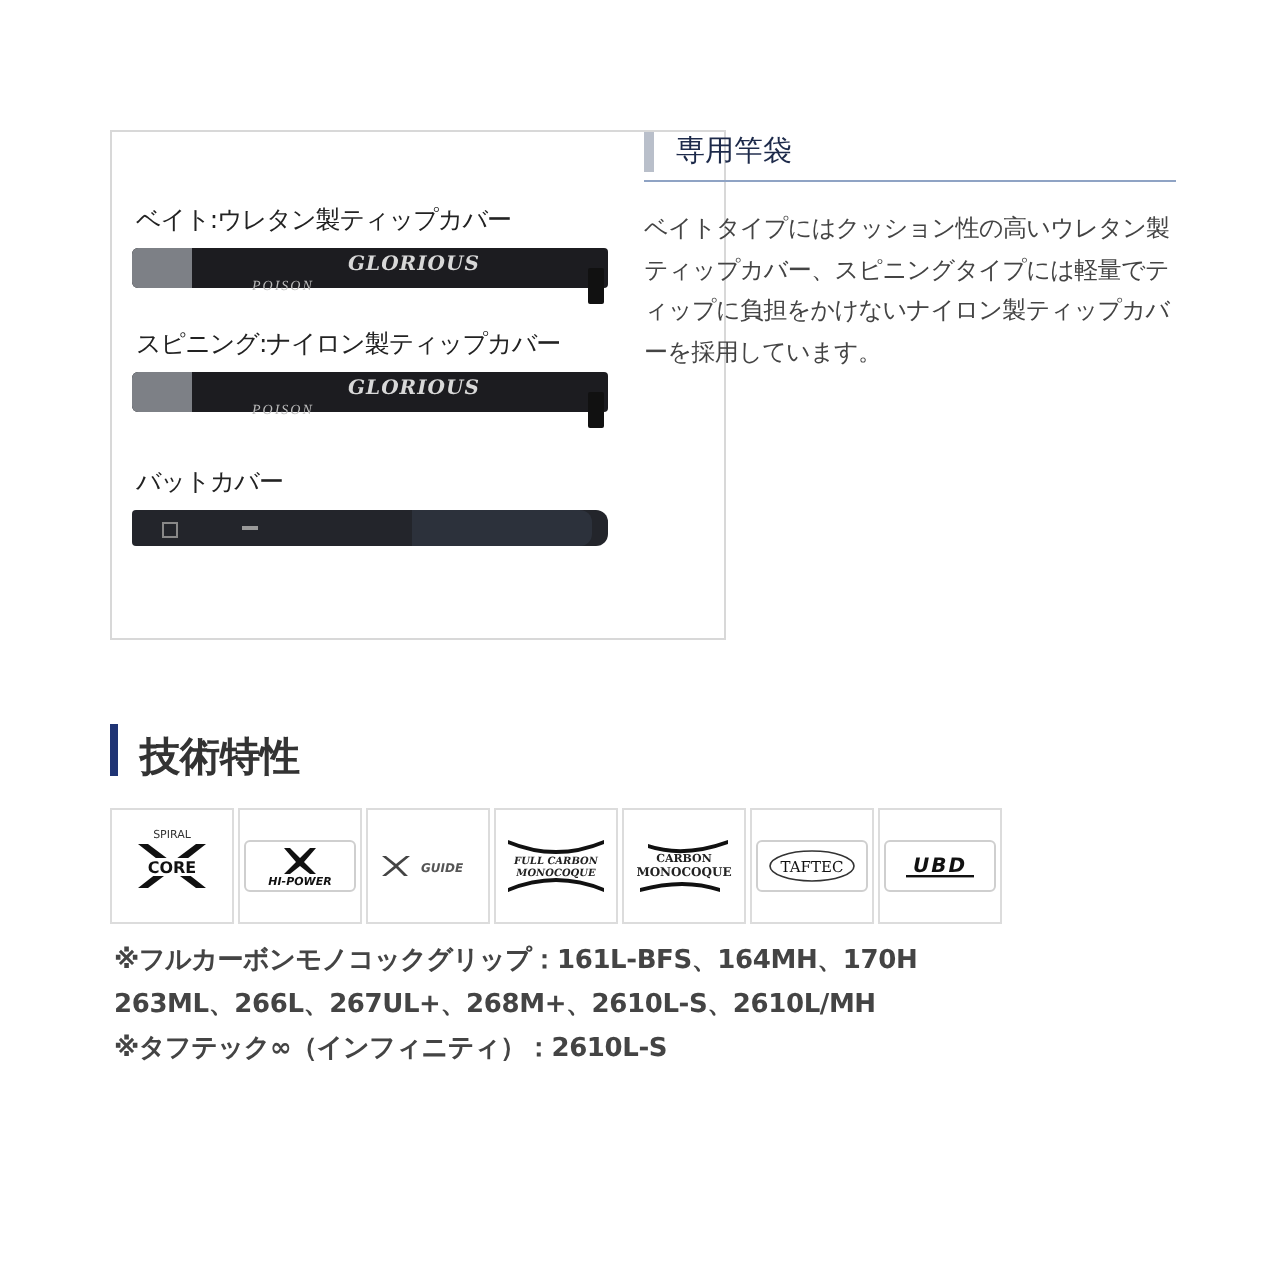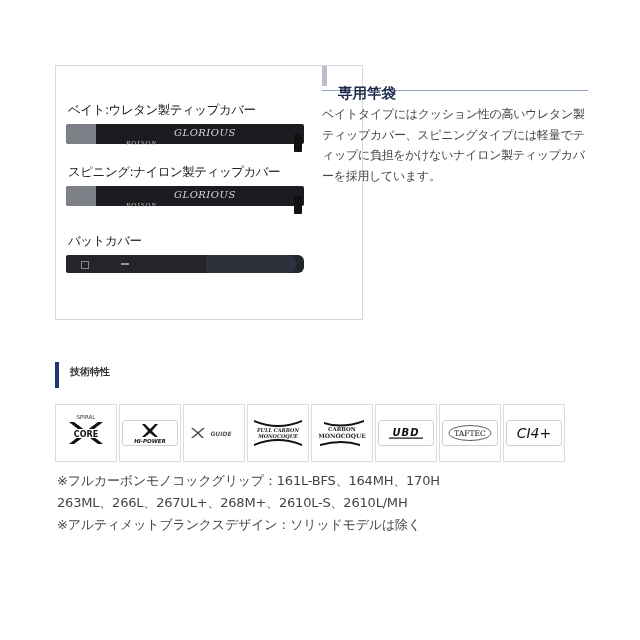--- a/index.html
+++ b/index.html
@@ -7,46 +7,46 @@
          font-family:"DejaVu Sans", "Liberation Sans", sans-serif; color:#333; }
 
   
   .img-panel { position:absolute; left:55px; top:65px; width:308px; height:255px;
                border:1px solid #d8d8d8; box-sizing:border-box; background:#fff; }
   .bag-label { position:absolute; left:12px; font-size:12.5px; color:#222; letter-spacing:-0.5px; white-space:nowrap; }
   .bag { position:absolute; left:10px; width:238px; height:20px; background:#1c1c20; border-radius:3px 2px 2px 3px; }
   .bag .cuff { position:absolute; left:0; top:0; width:30px; height:100%; background:#7d8086; border-radius:3px 0 0 3px; }
   .bag .tab { position:absolute; right:2px; top:10px; width:8px; height:18px; background:#111; border-radius:1px; }
   .bag .logo-small { position:absolute; left:60px; top:15px; font-family:Liberation Serif, serif; font-style:italic; font-size:7px; color:#bbb; letter-spacing:1px; }
-  .bag .logo-big { position:absolute; left:108px; top:3px; font-family:"DejaVu Serif", serif; font-style:italic; font-weight:normal; font-size:10px; color:#d8d8d8; letter-spacing:0.5px; }
+  .bag .logo-big { position:absolute; left:108px; top:3px; font-family:"DejaVu Serif", serif; font-style:italic; font-weight:bold; font-size:10px; color:#d8d8d8; letter-spacing:0.5px; }
   .butt { position:absolute; left:10px; top:189px; width:238px; height:18px; background:#23252b; border-radius:2px 6px 6px 2px; }
   .butt .mark1 { position:absolute; left:15px; top:6px; width:6px; height:6px; border:1px solid #888; }
   .butt .mark2 { position:absolute; left:55px; top:8px; width:8px; height:2px; background:#999; }
   .butt .shade { position:absolute; left:140px; top:0; width:90px; height:100%; background:#2c313b; border-radius:0 6px 6px 0; }
 
   
   .h-right { position:absolute; left:322px; top:64px; width:266px; height:26px; border-bottom:1px solid #8fa3c4; }
   .h-right .bar { position:absolute; left:0; top:2px; width:5px; height:20px; background:#b9bfca; }
-  .h-right .title { position:absolute; left:16px; top:20px; font-size:14.5px; font-weight:bold; color:#1d2a4a; }
+  .h-right .title { position:absolute; left:16px; top:2px; font-size:14.5px; font-weight:normal; color:#1d2a4a; }
   .desc { position:absolute; left:322px; top:104px; width:266px; font-size:12px; line-height:20.5px; color:#444; letter-spacing:-0.3px; }
 
   
   .h-tech { position:absolute; left:55px; top:362px; height:26px; }
   .h-tech .bar { position:absolute; left:0; top:0; width:4px; height:26px; background:#1f3474; }
-  .h-tech .title { position:absolute; left:15px; top:3px; font-size:10px; font-weight:bold; color:#333; white-space:nowrap; }
+  .h-tech .title { position:absolute; left:15px; top:3px; font-size:20px; font-weight:bold; color:#333; white-space:nowrap; }
 
   
   .icons { position:absolute; left:55px; top:404px; display:flex; }
   .icon-box { width:62px; height:58px; border:1px solid #dcdcdc; box-sizing:border-box; margin-right:2px;
               display:flex; align-items:center; justify-content:center; background:#fff; }
   .icon-inner { display:flex; align-items:center; justify-content:center; }
   .framed { border:1px solid #cfcfcf; border-radius:3px; width:54px; height:24px; }
 
   
-  .specs { position:absolute; left:57px; top:470px; width:580px; }
+  .specs { position:absolute; left:57px; top:470px; width:580px;font-weight:bold; }
   .spec-line { font-size:13px; line-height:22px; color:#444; white-space:nowrap; letter-spacing:-0.2px; }
 </style>
 </head>
 <body>
 
 <div class="img-panel">
   <div class="bag-label" style="top:36px;">ベイト:ウレタン製ティップカバー</div>
   <div class="bag" style="top:58px;">
     <div class="cuff"></div>
     <span class="logo-small">POISON</span>
@@ -122,41 +122,34 @@
       <path d="M10 6 Q28 12 50 4 L50 6 Q28 14 10 8 Z" fill="#111"></path>
       <path d="M6 30 Q28 24 46 30 L46 28 Q28 22 6 28 Z" fill="#111"></path>
       <text x="28" y="15" text-anchor="middle" font-size="5.5" font-weight="bold" font-family="DejaVu Serif, serif" fill="#222">CARBON</text>
       <text x="28" y="22" text-anchor="middle" font-size="6" font-weight="bold" font-family="DejaVu Serif, serif" fill="#222">MONOCOQUE</text>
     </svg>
   </div>
 
   <div class="icon-box">
     <div class="icon-inner framed">
       <svg width="50" height="20" viewBox="0 0 50 20">
-        <text x="25" y="13" text-anchor="middle" font-size="10" font-style="italic" font-weight="bold" font-family="DejaVu Sans, sans-serif" fill="#111" letter-spacing="1">UBD</text>
-        <rect x="8" y="14.5" width="34" height="1.2" fill="#111"></rect>
-      </svg>
-    </div>
-  </div>
-
-  <div class="icon-box">
-    <div class="icon-inner framed">
-      <svg width="50" height="20" viewBox="0 0 50 20">
         <ellipse cx="25" cy="10" rx="21" ry="7.5" fill="none" stroke="#333" stroke-width="0.8"></ellipse>
         <text x="25" y="13" text-anchor="middle" font-size="7.5" font-family="DejaVu Serif, serif" fill="#111">TAFTEC</text>
       </svg>
     </div>
   </div>
 
   <div class="icon-box">
     <div class="icon-inner framed">
-      <svg width="50" height="22" viewBox="0 0 50 22">
-        <text x="25" y="16" text-anchor="middle" font-size="14" font-style="italic" font-family="DejaVu Sans, sans-serif" fill="#111">CI4+</text>
+      <svg width="50" height="20" viewBox="0 0 50 20">
+        <text x="25" y="13" text-anchor="middle" font-size="10" font-style="italic" font-weight="bold" font-family="DejaVu Sans, sans-serif" fill="#111" letter-spacing="1">UBD</text>
+        <rect x="8" y="14.5" width="34" height="1.2" fill="#111"></rect>
       </svg>
     </div>
   </div>
+
 </div>
 
 <div class="specs">
   <div class="spec-line">※フルカーボンモノコックグリップ：161L-BFS、164MH、170H</div>
   <div class="spec-line">263ML、266L、267UL+、268M+、2610L-S、2610L/MH</div>
-  <div class="spec-line">※アルティメットブランクスデザイン：ソリッドモデルは除く</div>
+  <div class="spec-line">※タフテック∞（インフィニティ）：2610L-S</div>
 </div>
 
 </body></html>

